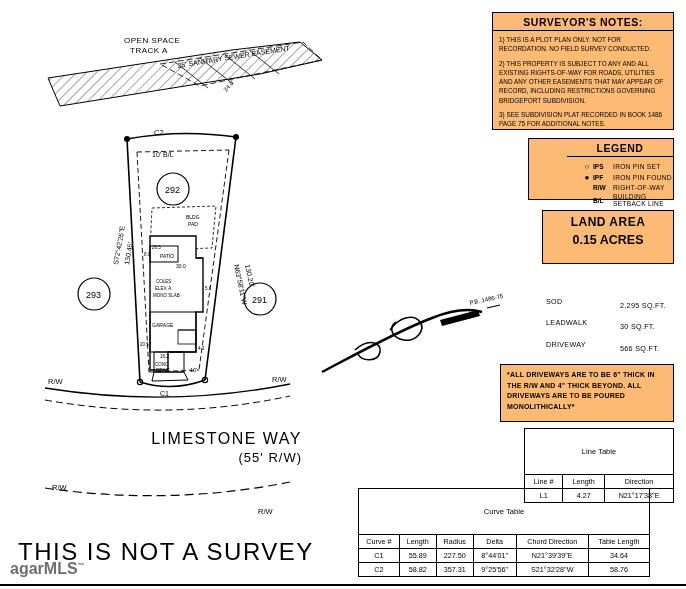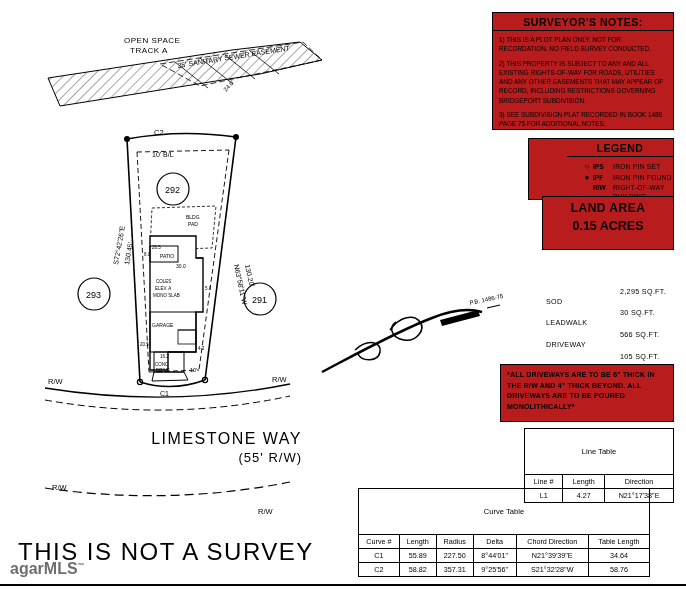--- a/index.html
+++ b/index.html
@@ -8,21 +8,21 @@
     background:#ffffff;
     font-family:"Liberation Sans", sans-serif;
     color:#000;
     position:relative;
     overflow:hidden;
   }
   .plat{position:absolute;left:0;top:0;width:686px;height:589px;}
   .box{
     position:absolute;
     border:1.5px solid #000;
-    background:#b91c1c;
+    background:#fdba74;
     box-sizing:border-box;
   }
   .box-title{
     text-align:center;
     font-weight:bold;
     font-size:10.5px;
     letter-spacing:.5px;
     padding:3px 0 2px 0;
     border-bottom:1.5px solid #000;
   }
@@ -257,35 +257,35 @@
       <span class="legend-txt">RIGHT-OF-WAY</span>
     </div>
     <div class="legend-row">
       <span class="legend-mark"></span>
       <span class="legend-sym">B/L</span>
       <span class="legend-txt">BUILDING SETBACK LINE</span>
     </div>
   </div>
 </div>
 
-<div class="box" style="left:542px;top:196px;width:132px;height:54px;">
+<div class="box" style="left:542px;top:210px;width:132px;height:54px;">
   <div class="box-title noline" style="font-size:12px;padding-top:4px;">LAND AREA</div>
   <div class="land-body" style="padding-top:1px;">
     <div>0.15 ACRES</div>
   </div>
 </div>
 
 <div class="qty" style="left:546px;top:286px;">
 <span>SOD</span><br>
 <span>LEADWALK</span><br>
 <span>DRIVEWAY</span><br>
 <span>SIDEWALK</span><br>
 <span>PERIMETER</span>
 </div>
-<div class="qty-col2" style="left:620px;top:276px;">
+<div class="qty-col2" style="left:620px;top:290px;">
 <span>2,295 SQ.FT.</span><br>
 <span>30 SQ.FT.</span><br>
 <span>566 SQ.FT.</span><br>
 <span>105 SQ.FT.</span><br>
 <span>295 FT.</span>
 </div>
 
 <div class="box" style="left:500px;top:364px;width:174px;height:58px;">
   <div class="drive-note">*ALL DRIVEWAYS ARE TO BE 6" THICK IN THE R/W AND 4" THICK BEYOND. ALL DRIVEWAYS ARE TO BE POURED MONOLITHICALLY*</div>
 </div>

